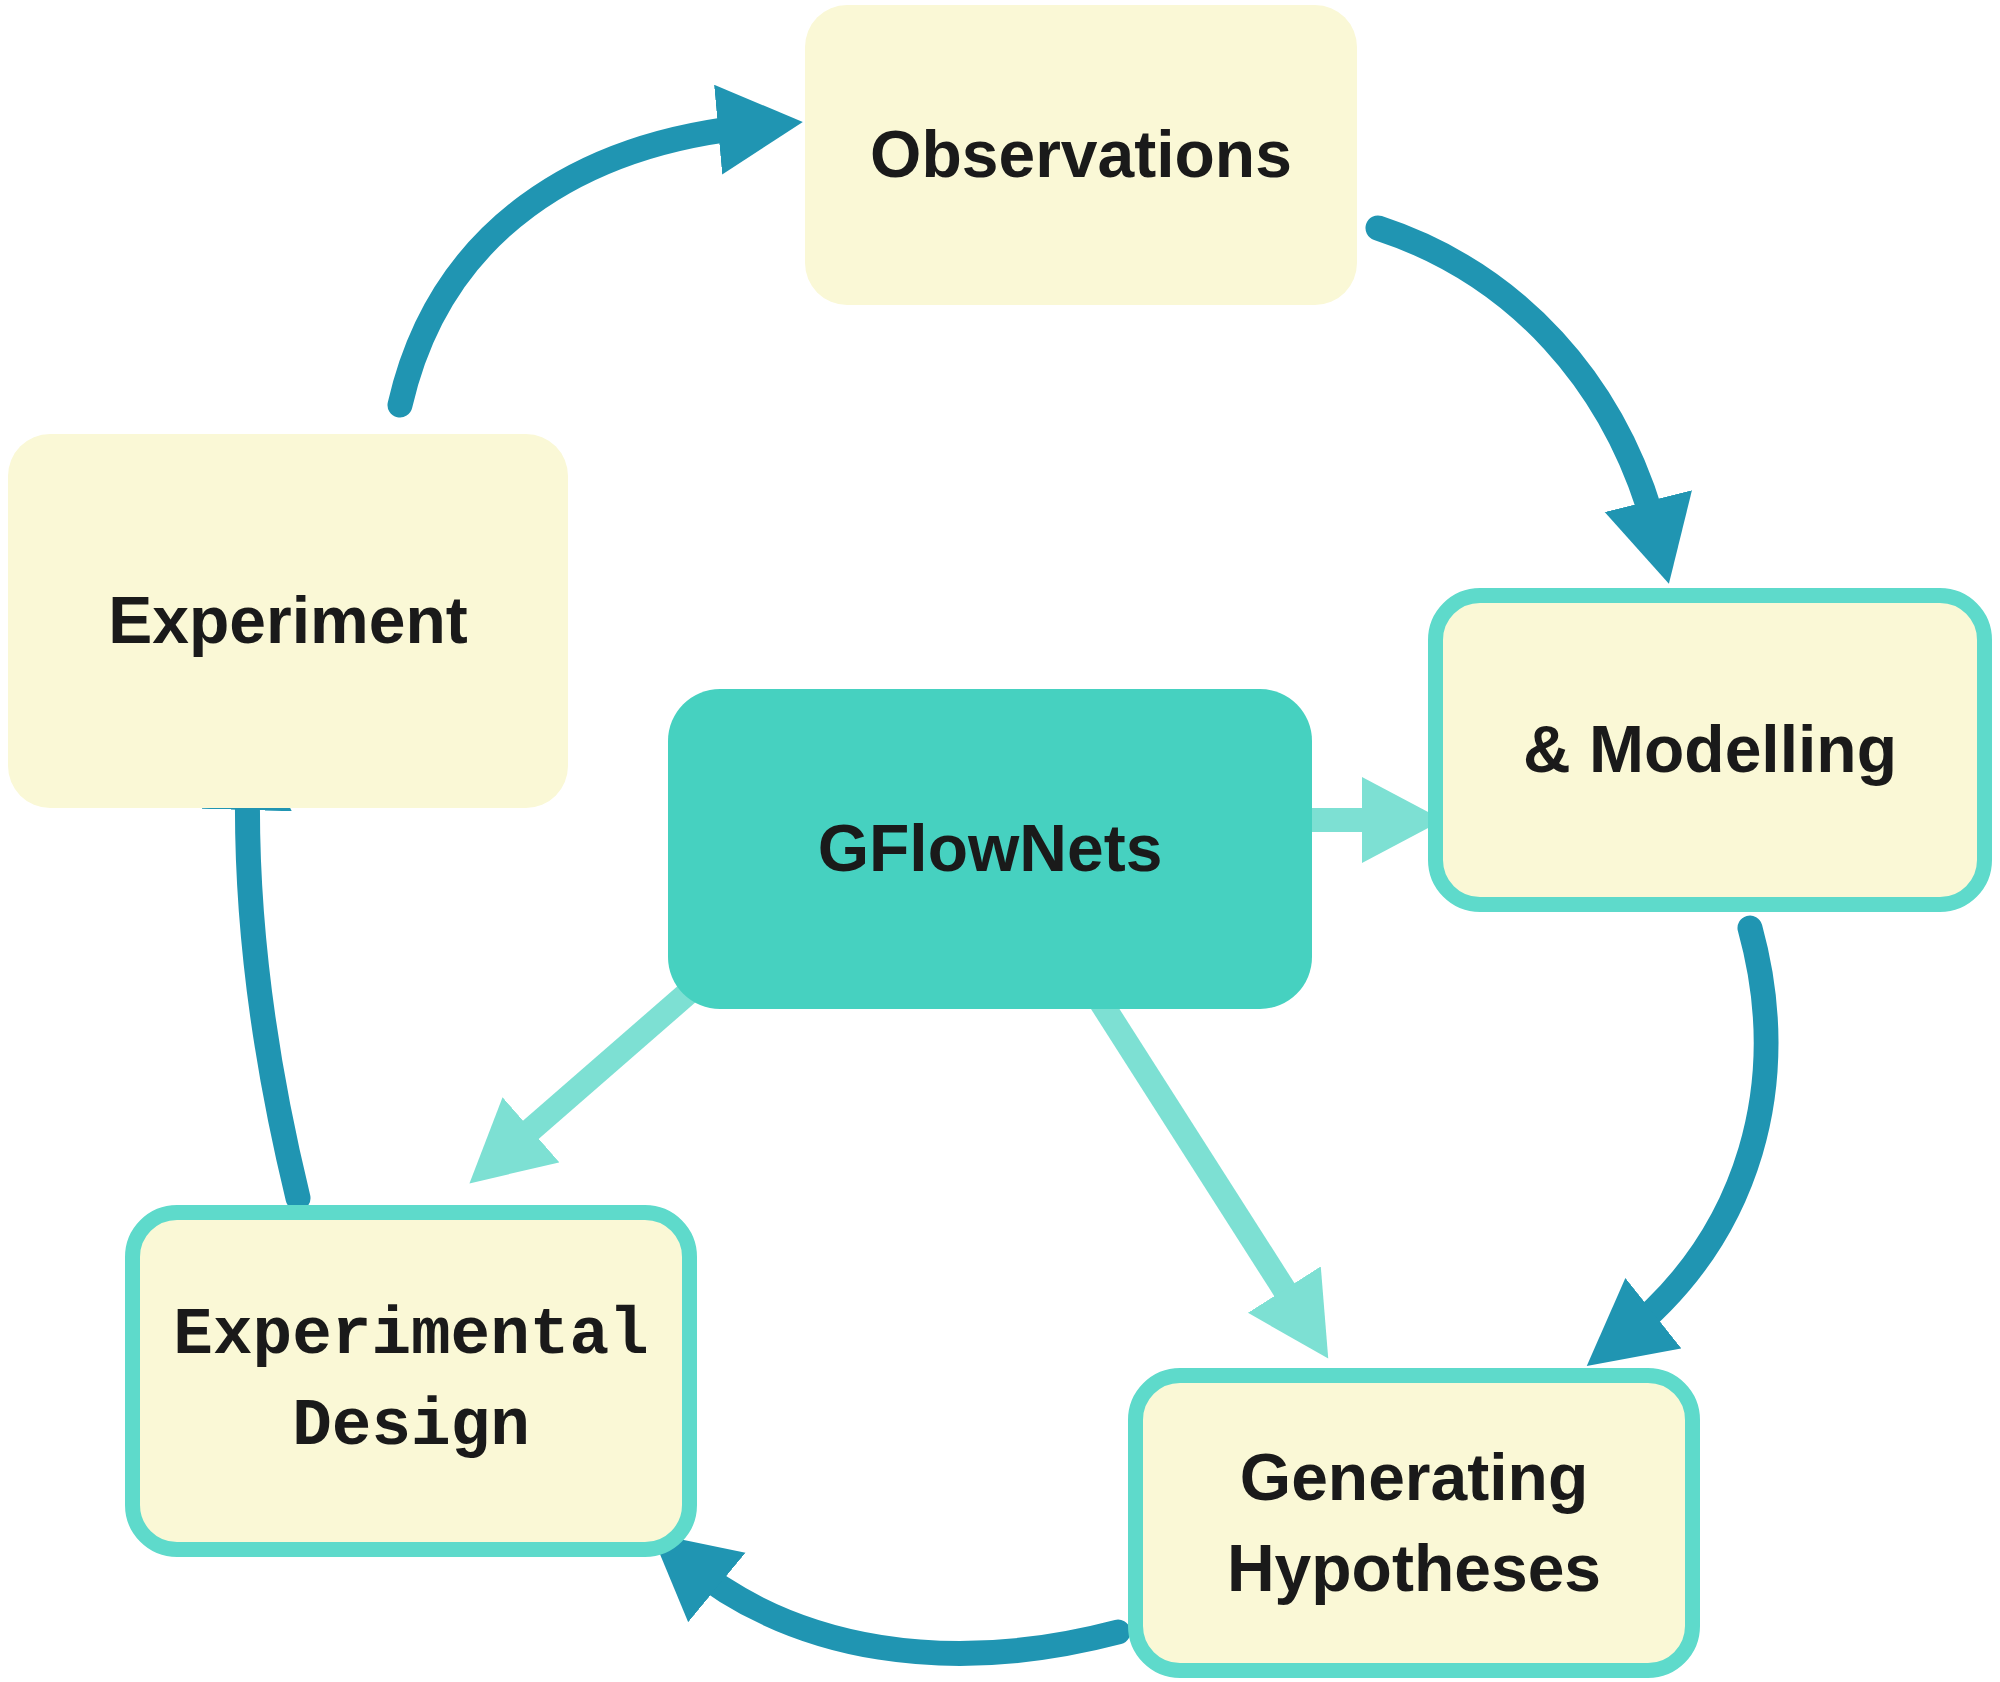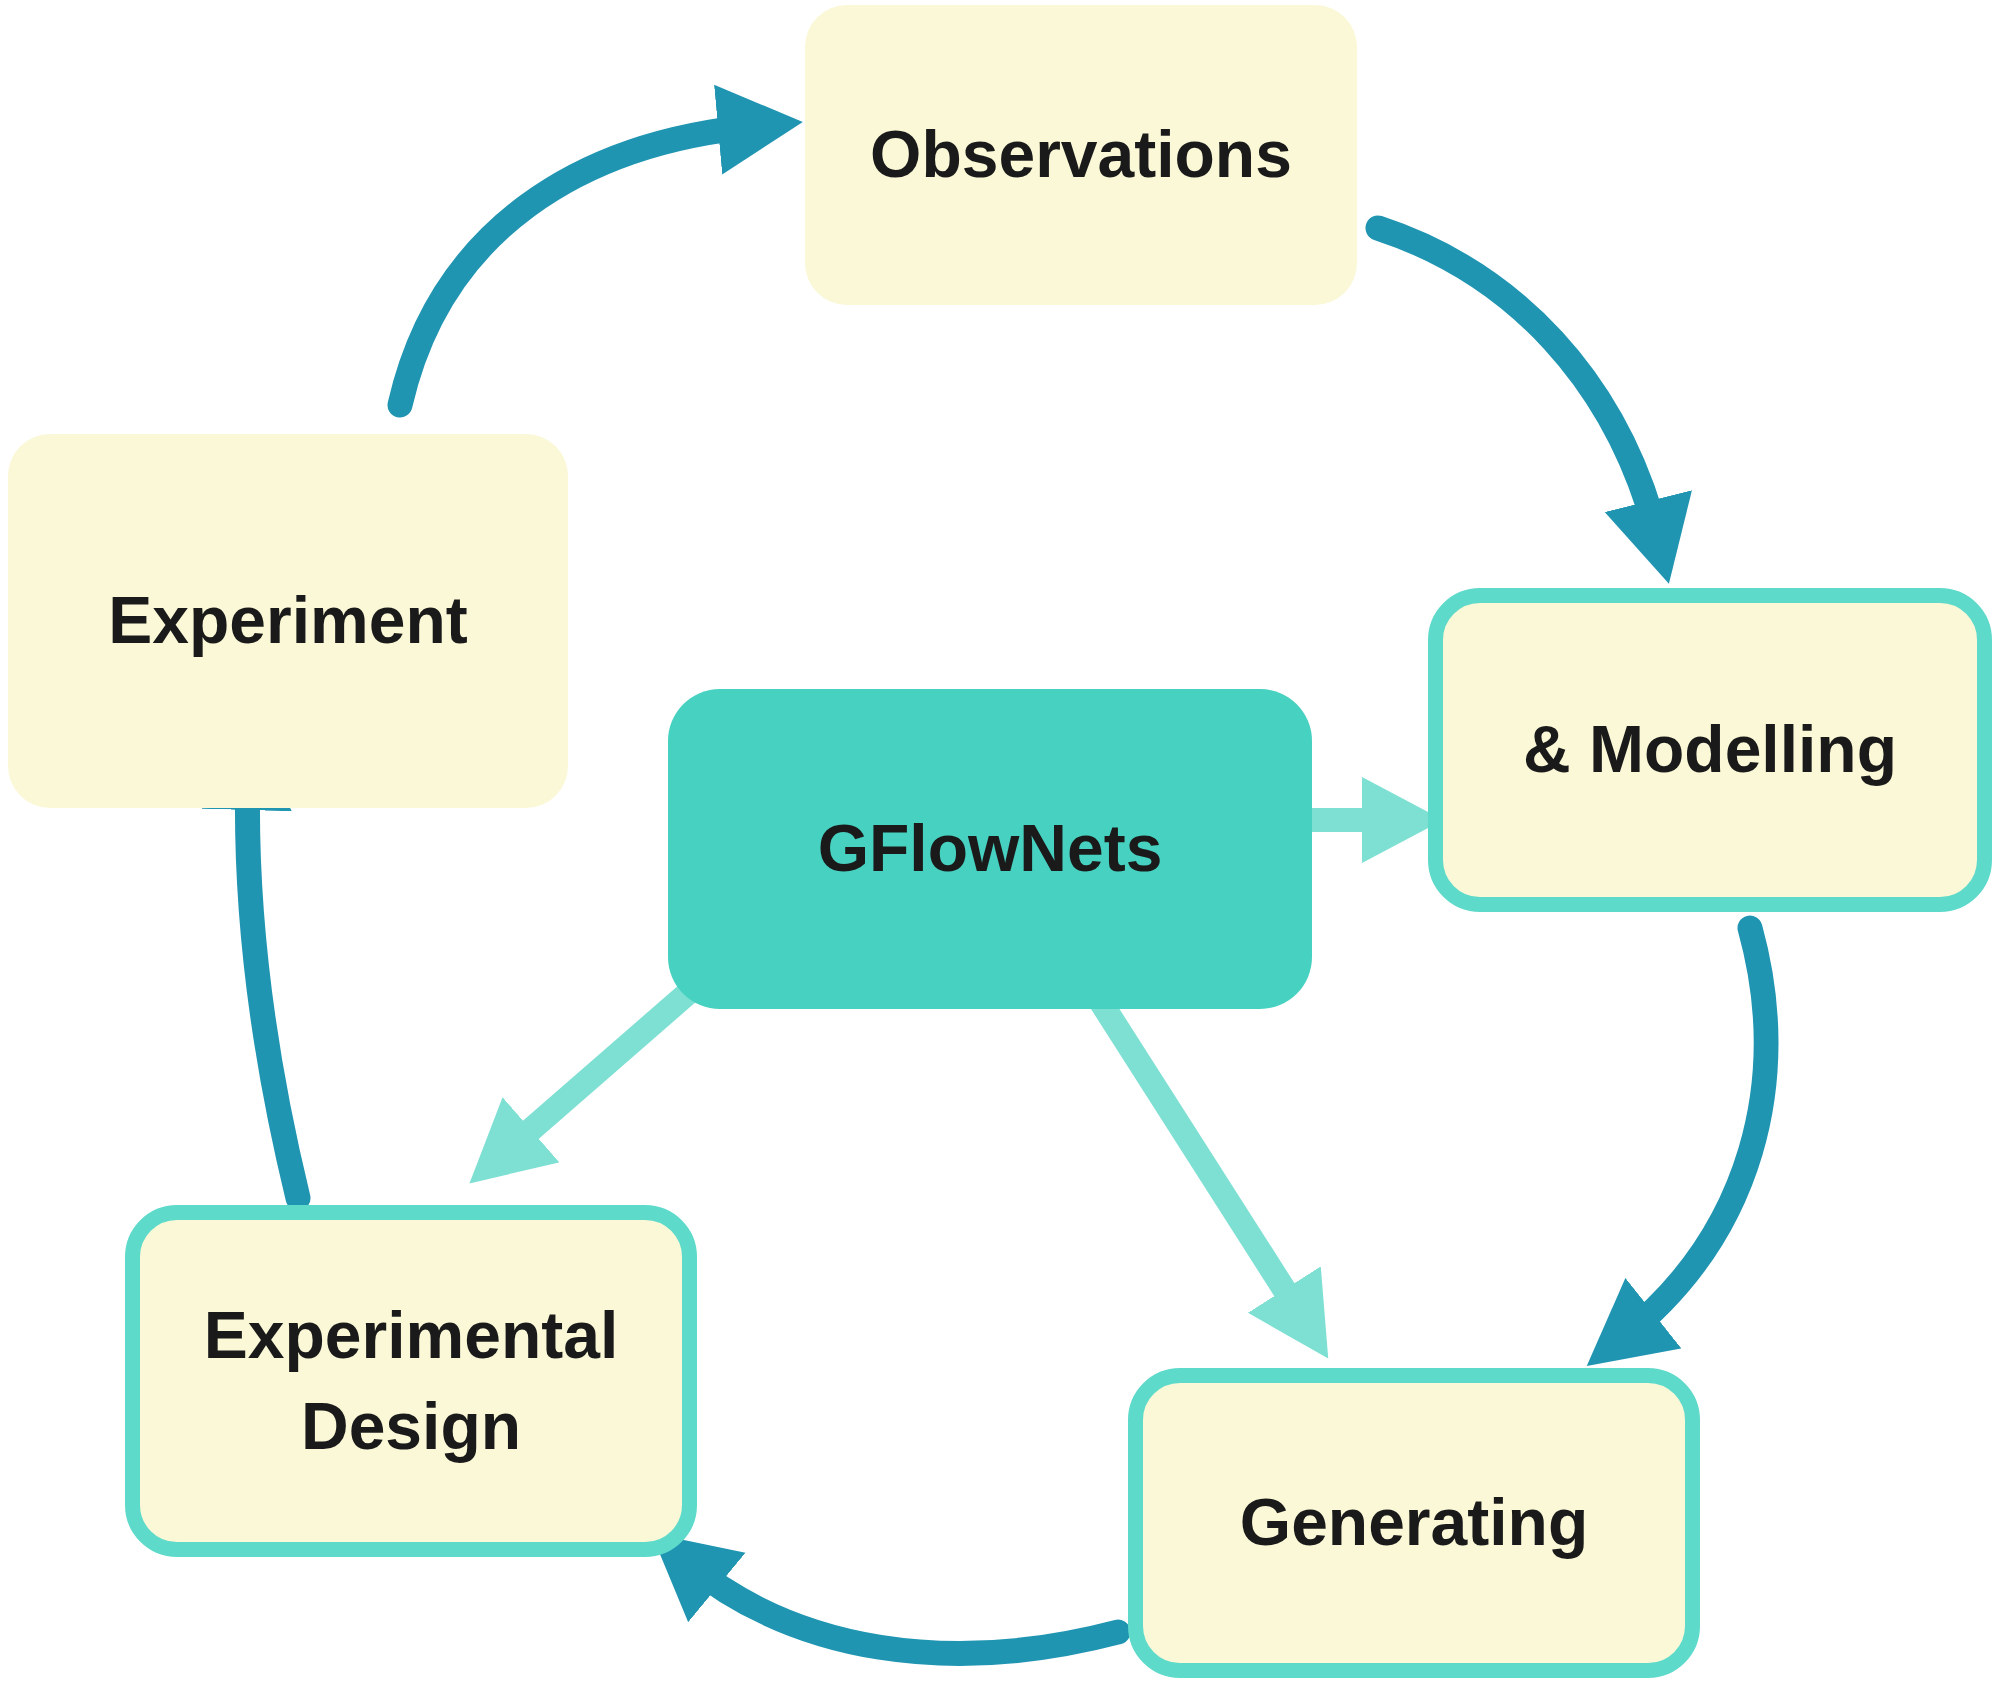--- a/index.html
+++ b/index.html
@@ -45,21 +45,21 @@
     border-radius: 52px;
   }
   .center-box {
     background: #46d1c0;
     border-radius: 52px;
   }
   #node-observations { left: 805px;  top: 5px;    width: 552px; height: 300px; }
   #node-experiment   { left: 8px;    top: 434px;  width: 560px; height: 374px; }
   #node-data         { left: 1428px; top: 588px;  width: 564px; height: 324px; }
   #node-gflownets    { left: 668px;  top: 660px;  width: 644px; height: 320px; margin-top: 29px; }
-  #node-expdesign    { left: 125px;  top: 1205px; width: 572px; height: 352px; }
+  #node-expdesign    { left: 125px;  top: 1205px; width: 572px; height: 352px; font-family: Liberation Mono, monospace; }
   #node-hypotheses   { left: 1128px; top: 1368px; width: 572px; height: 310px; }
 </style>
 </head>
 <body>
 
 <svg id="arrow-layer" viewBox="0 0 2000 1682" xmlns="http://www.w3.org/2000/svg">
   <defs>
     <marker id="head-dark" markerWidth="4.2" markerHeight="4.2" refX="1.6" refY="1.8" orient="auto" markerUnits="strokeWidth">
       <path d="M0,0 L3.4,1.8 L0,3.6 Z" fill="#2095b2"></path>
     </marker>
@@ -101,13 +101,14 @@
   <span>GFlowNets</span>
 </div>
 
 <div id="node-expdesign" class="node yellow-teal">
   <span>Experimental</span>
   <span>Design</span>
 </div>
 
 <div id="node-hypotheses" class="node yellow-teal">
   <span>Generating</span>
+  <span>Hypotheses</span>
 </div>
 
 </body></html>

